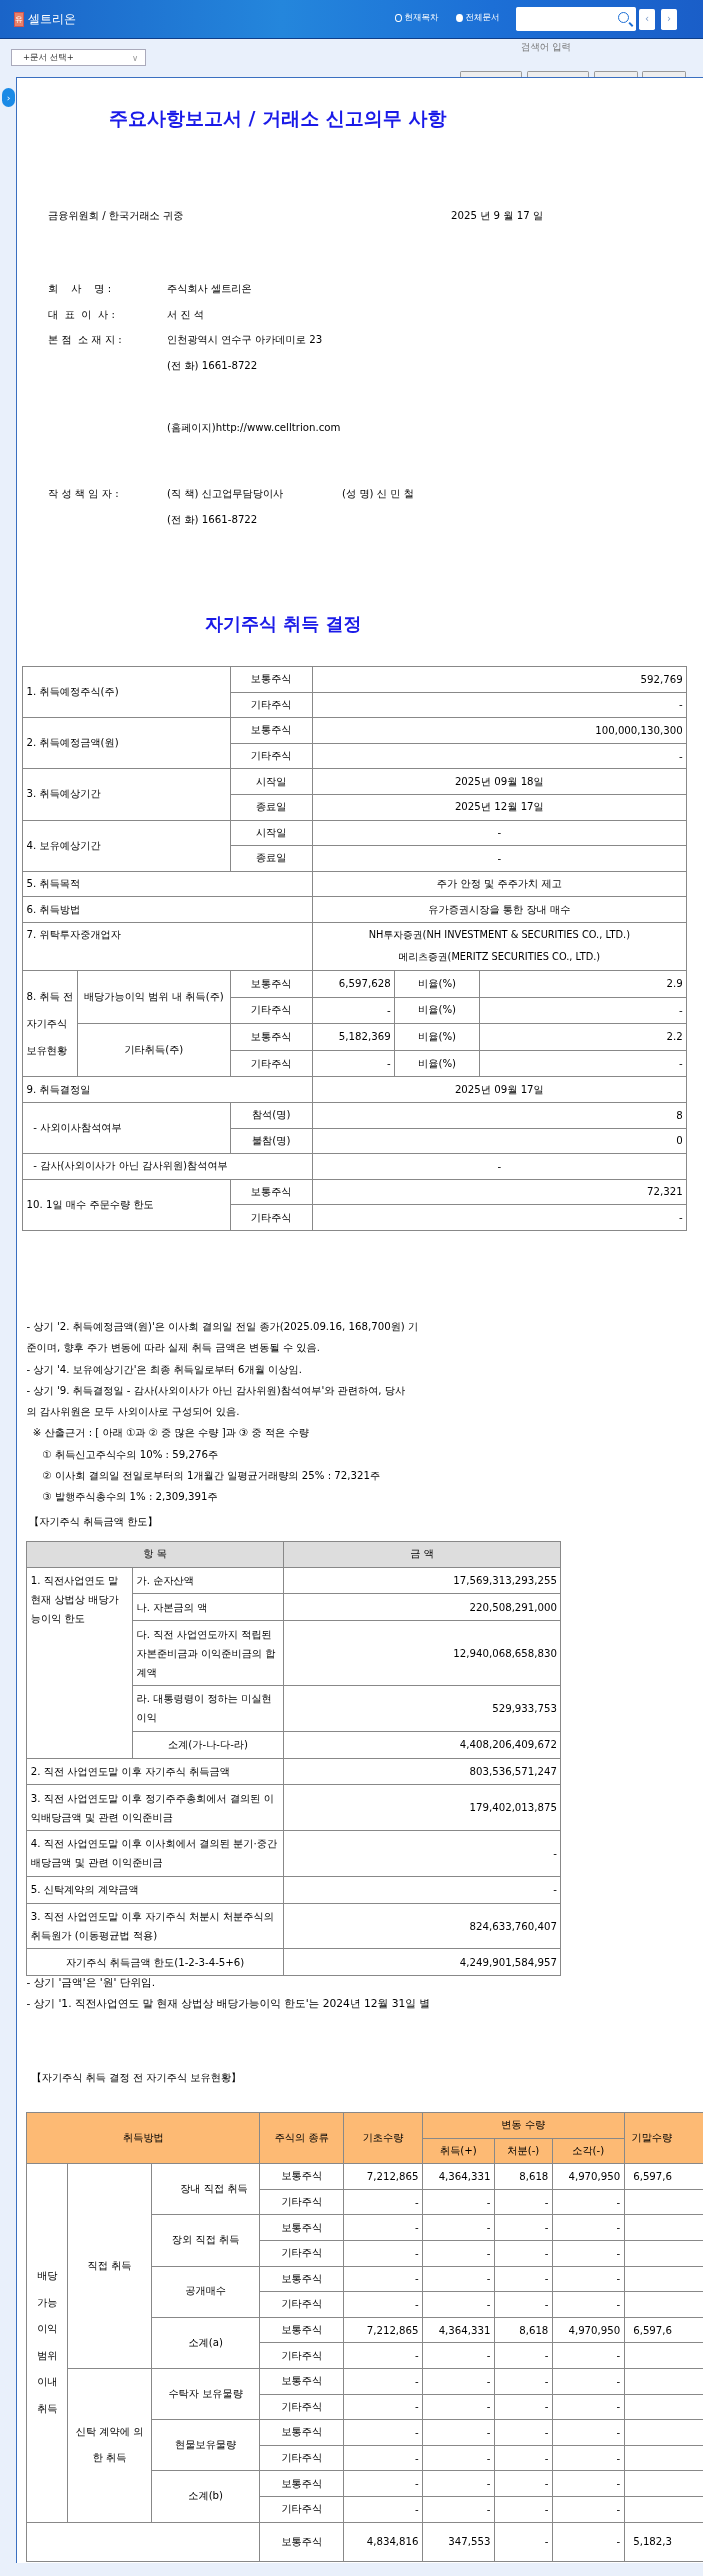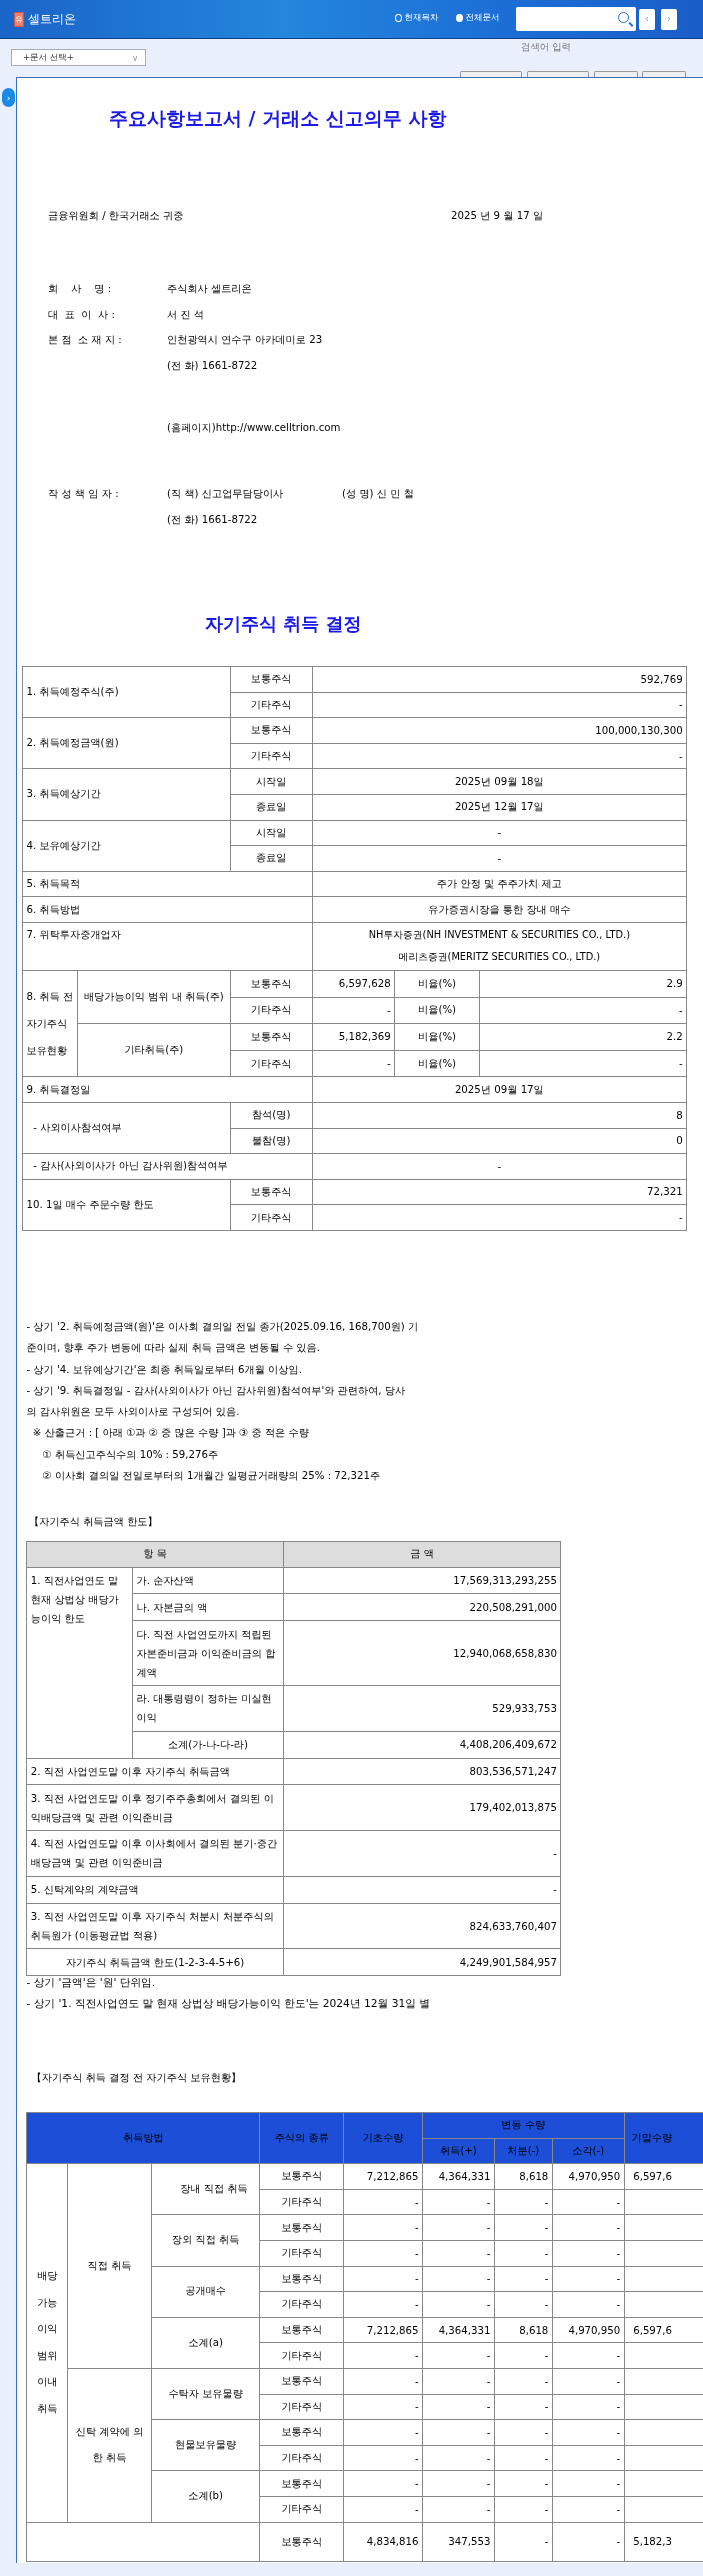--- a/index.html
+++ b/index.html
@@ -34,21 +34,21 @@
   .t1 { position: absolute; left: 5.1px; top: 588px; width: 665px; border: 1.7px solid #000; }
   .t1 td { height: 25.6px; }
   .c { text-align: center; }
   .r { text-align: right; }
   .l { text-align: left; }
   .notes { position: absolute; left: 9.4px; font-size: 10.2px; line-height: 21.3px; white-space: nowrap; }
   .t2 { position: absolute; left: 9.4px; top: 1463px; width: 535px; border: 1.7px solid #000; }
   .t2 th { background: #ddd; height: 25.6px; }
   .t2 td { vertical-align: middle; line-height: 19px; padding: 3.4px; }
   .t3 { position: absolute; left: 9.4px; top: 2034px; width: 709px; border: 1.7px solid #000; }
-  .t3 th { background: #1d4ed8; height: 25.6px; margin-top: 12px; }
+  .t3 th { background: #fdba74; height: 25.6px; margin-top: 12px; }
   .t3 td { height: 25.6px; }
   .bottom-fade { position: absolute; left: 0; top: 2563px; width: 704px; height: 12.8px; background: #e9f0fb; }
 </style>
 </head>
 <body>
 
 <div class="topbar">
   <div class="logo-badge">유</div>
   <div class="app-title">셀트리온</div>
   <div class="radio" style="left:395px;">
@@ -252,20 +252,21 @@
 
   <div class="notes" style="top:1238px;">
     <div>- 상기 '2. 취득예정금액(원)'은 이사회 결의일 전일 종가(2025.09.16, 168,700원) 기</div>
     <div>준이며, 향후 주가 변동에 따라 실제 취득 금액은 변동될 수 있음.</div>
     <div>- 상기 '4. 보유예상기간'은 최종 취득일로부터 6개월 이상임.</div>
     <div>- 상기 '9. 취득결정일 - 감사(사외이사가 아닌 감사위원)참석여부'와 관련하여, 당사</div>
     <div>의 감사위원은 모두 사외이사로 구성되어 있음.</div>
     <div style="white-space:pre;">  ※ 산출근거 : [ 아래 ①과 ② 중 많은 수량 ]과 ③ 중 적은 수량</div>
     <div style="white-space:pre;">     ① 취득신고주식수의 10% : 59,276주</div>
     <div style="white-space:pre;">     ② 이사회 결의일 전일로부터의 1개월간 일평균거래량의 25% : 72,321주</div>
+    <div style="white-space:pre;">     ③ 발행주식총수의 1% : 2,309,391주</div>
   </div>
 
   <div class="notes" style="top:1433px;left:12px;">【자기주식 취득금액 한도】</div>
 
   <table class="t2">
     <colgroup>
           <col style="width:106px">
           <col style="width:151px">
           <col style="width:278px">
         </colgroup>

